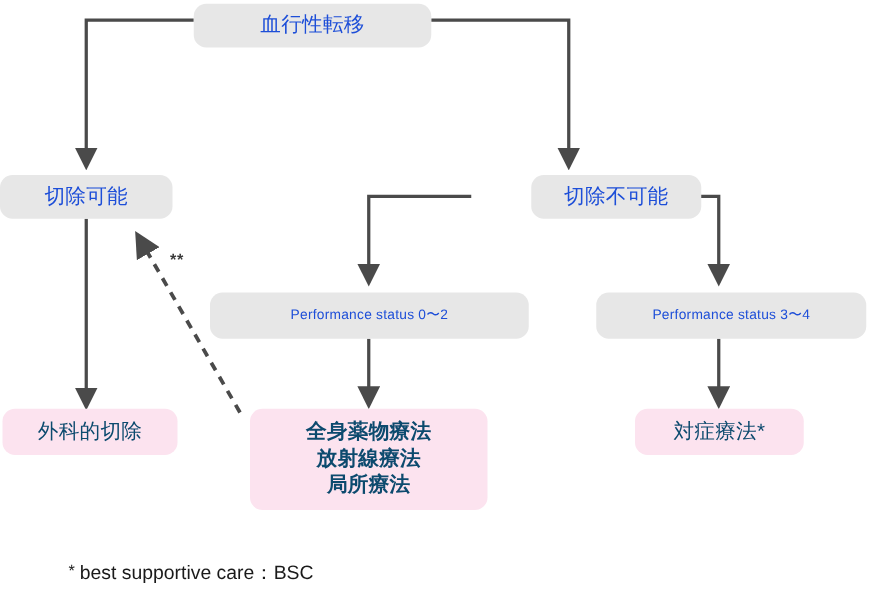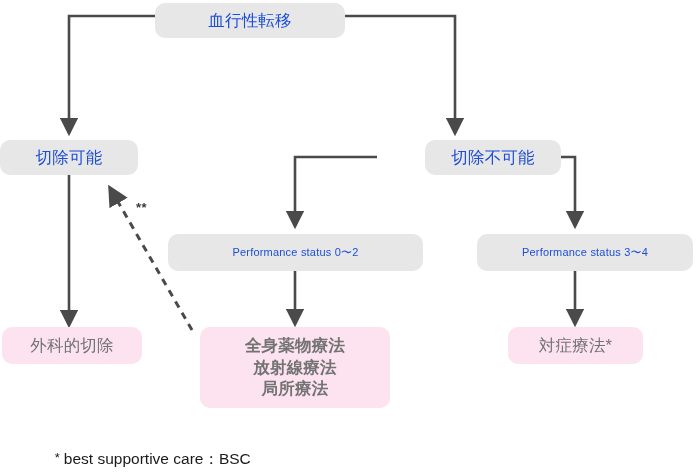--- a/index.html
+++ b/index.html
@@ -37,21 +37,21 @@
     line-height: 1.30;
     white-space: pre-line;
     letter-spacing: 0.2px;
   }
   .node.gray {
     background: #e7e7e7;
     color: #1d4ed8;
   }
   .node.pink {
     background: #fce3ef;
-    color: #737373;
+    color: #0c4a6e;
   }
   .node.jp {
     font-size: 16.5px;
   }
   .node.en {
     font-size: 11px;
   }
   .edge-label {
     position: absolute;
     font-size: 13px;

